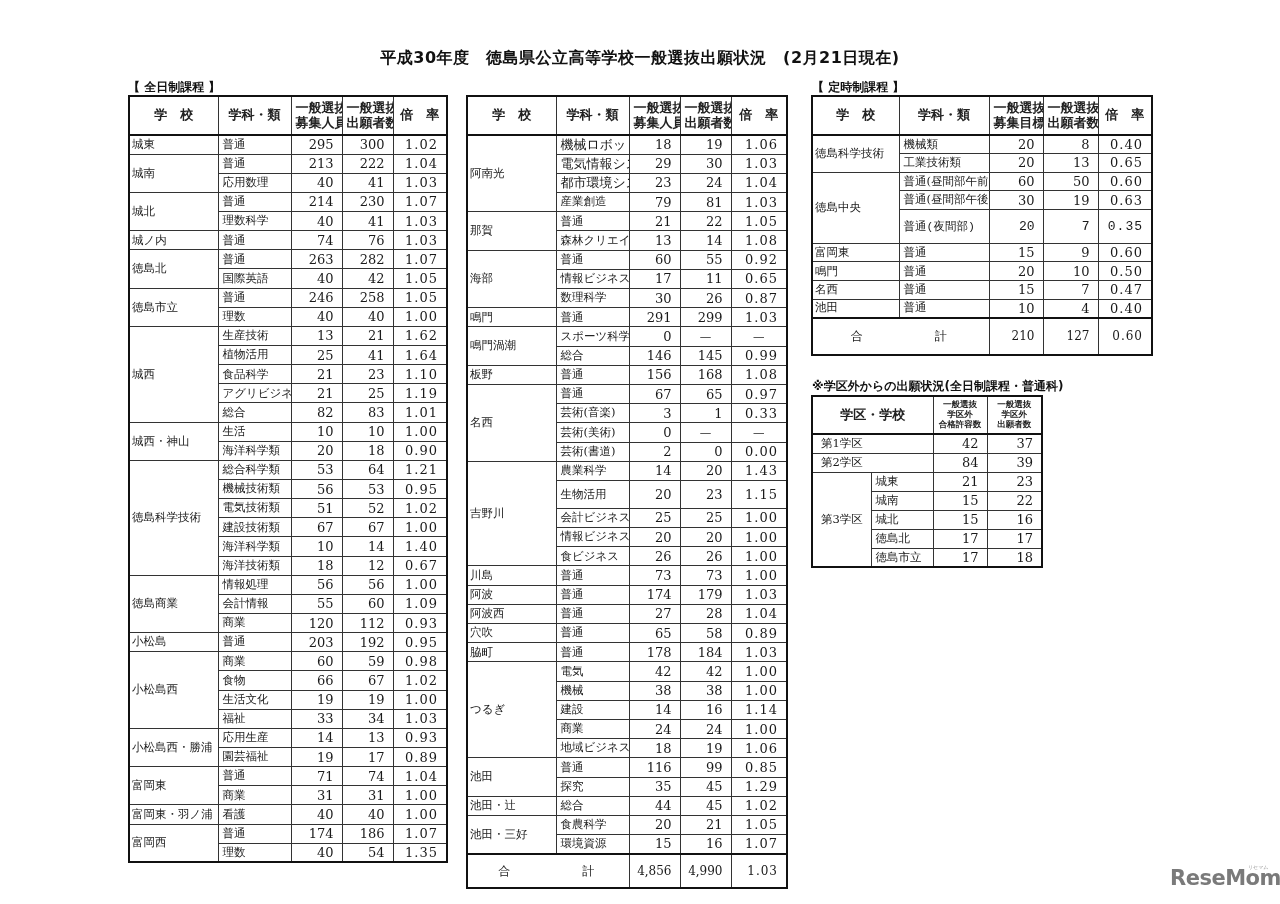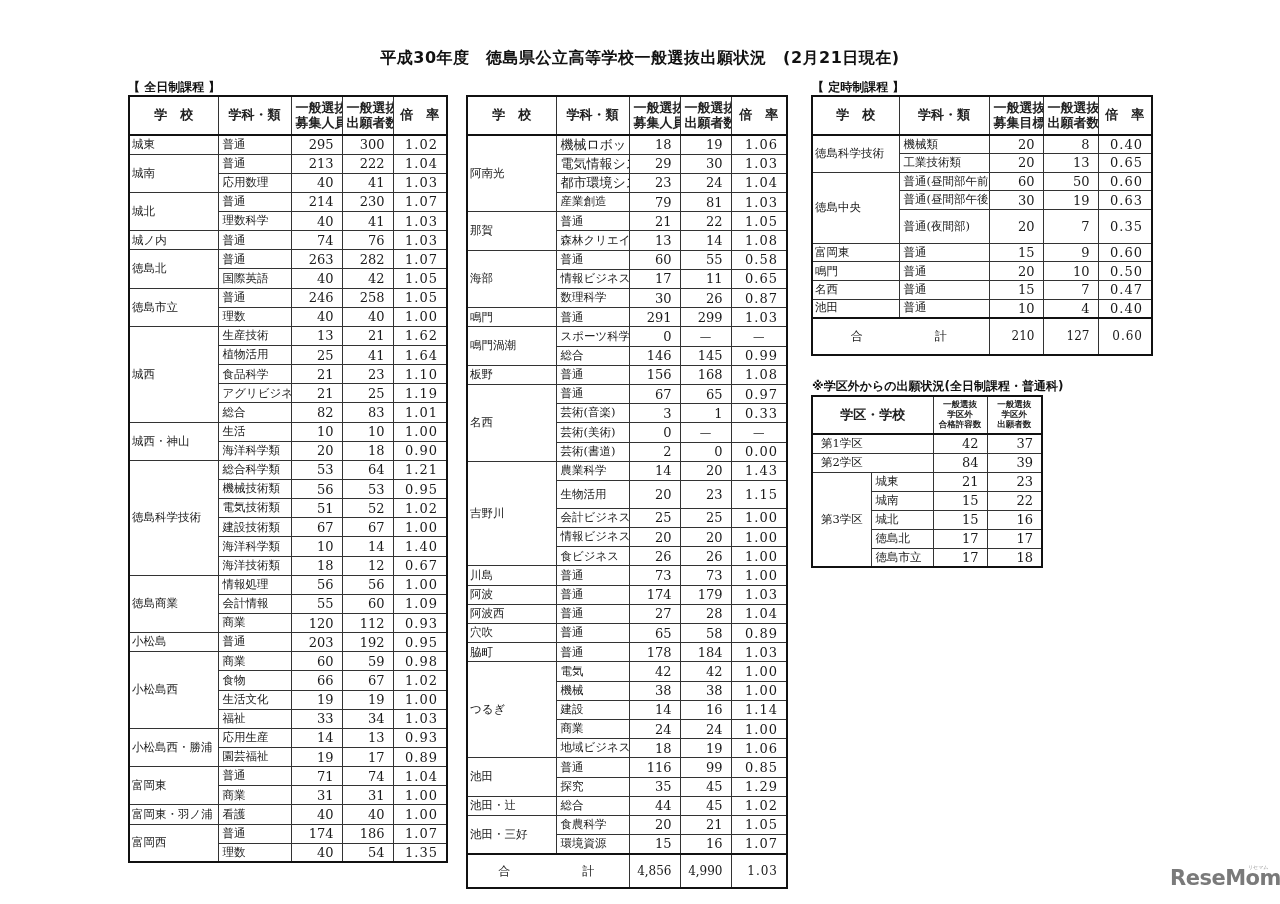--- a/index.html
+++ b/index.html
@@ -370,21 +370,21 @@
         <td class="dept">森林クリエイト</td>
         <td class="num">13</td>
         <td class="num">14</td>
         <td class="rate">1.08</td>
       </tr>
       <tr style="height: 19.2px;">
         <td class="school" rowspan="3">海部</td>
         <td class="dept">普通</td>
         <td class="num">60</td>
         <td class="num">55</td>
-        <td class="rate">0.58</td>
+        <td class="rate">0.92</td>
       </tr>
       <tr style="height: 19.2px;">
         <td class="dept">情報ビジネス</td>
         <td class="num">17</td>
         <td class="num">11</td>
         <td class="rate">0.65</td>
       </tr>
       <tr style="height: 19.2px;">
         <td class="dept">数理科学</td>
         <td class="num">30</td>
@@ -621,21 +621,21 @@
         <td class="num">60</td>
         <td class="num">50</td>
         <td class="rate">0.60</td>
       </tr>
       <tr style="height: 18.6px;">
         <td class="dept">普通(昼間部午後)</td>
         <td class="num">30</td>
         <td class="num">19</td>
         <td class="rate">0.63</td>
       </tr>
-      <tr style="height: 34px;">
+      <tr style="height: 34px; font-family: Liberation Mono, monospace;">
         <td class="dept">普通(夜間部)</td>
         <td class="num">20</td>
         <td class="num">7</td>
         <td class="rate">0.35</td>
       </tr>
       <tr style="height: 18.6px;">
         <td class="school" rowspan="1">富岡東</td>
         <td class="dept">普通</td>
         <td class="num">15</td>
         <td class="num">9</td>

